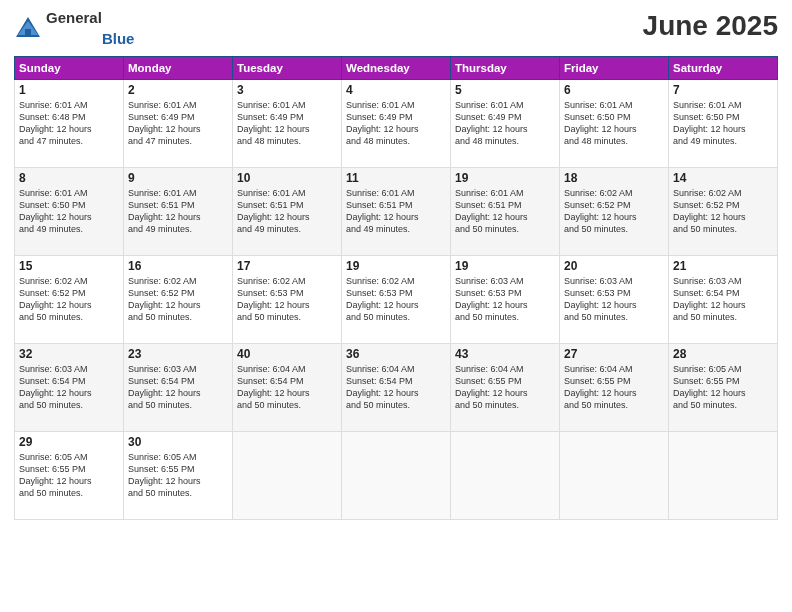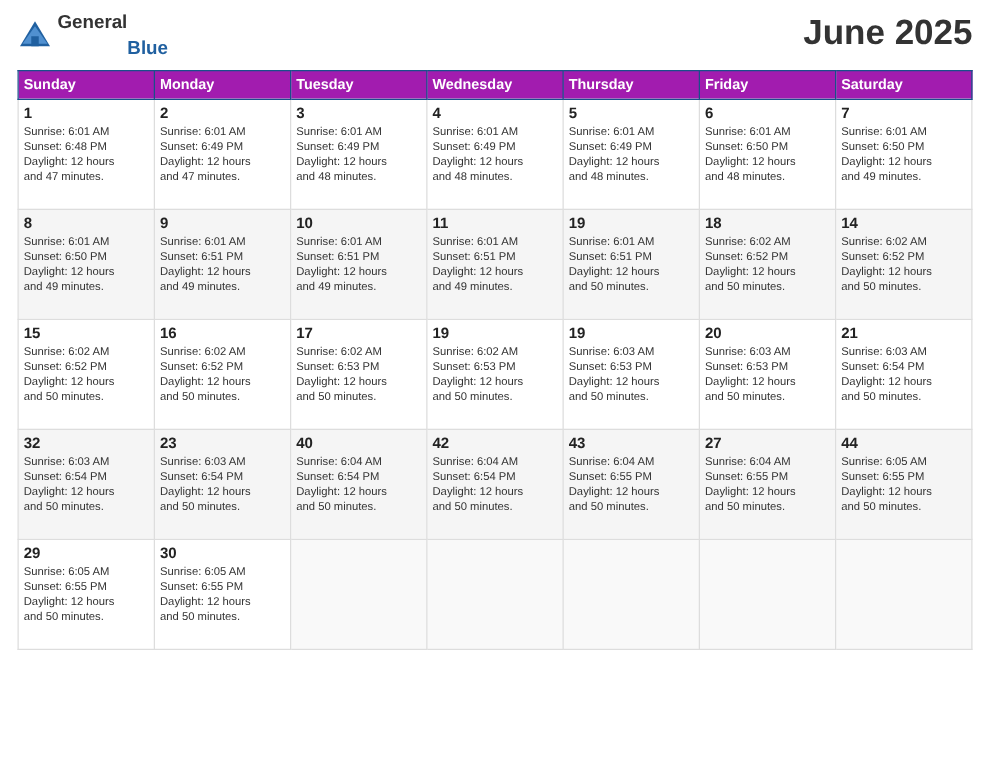--- a/index.html
+++ b/index.html
@@ -314,42 +314,42 @@
 and 50 minutes.</div>
           </td>
           <td>
             <span class="day-num">40</span>
             <div class="day-info" style="white-space: pre-line;">Sunrise: 6:04 AM
 Sunset: 6:54 PM
 Daylight: 12 hours
 and 50 minutes.</div>
           </td>
           <td>
-            <span class="day-num">42</span>
+            <span class="day-num">36</span>
             <div class="day-info" style="white-space: pre-line;">Sunrise: 6:04 AM
 Sunset: 6:54 PM
 Daylight: 12 hours
 and 50 minutes.</div>
           </td>
           <td>
             <span class="day-num">43</span>
             <div class="day-info" style="white-space: pre-line;">Sunrise: 6:04 AM
 Sunset: 6:55 PM
 Daylight: 12 hours
 and 50 minutes.</div>
           </td>
           <td>
             <span class="day-num">27</span>
             <div class="day-info" style="white-space: pre-line;">Sunrise: 6:04 AM
 Sunset: 6:55 PM
 Daylight: 12 hours
 and 50 minutes.</div>
           </td>
           <td>
-            <span class="day-num">44</span>
+            <span class="day-num">28</span>
             <div class="day-info" style="white-space: pre-line;">Sunrise: 6:05 AM
 Sunset: 6:55 PM
 Daylight: 12 hours
 and 50 minutes.</div>
           </td>
         </tr>
         <tr class="last-row">
           <td>
             <span class="day-num">29</span>
             <div class="day-info" style="white-space: pre-line;">Sunrise: 6:05 AM

